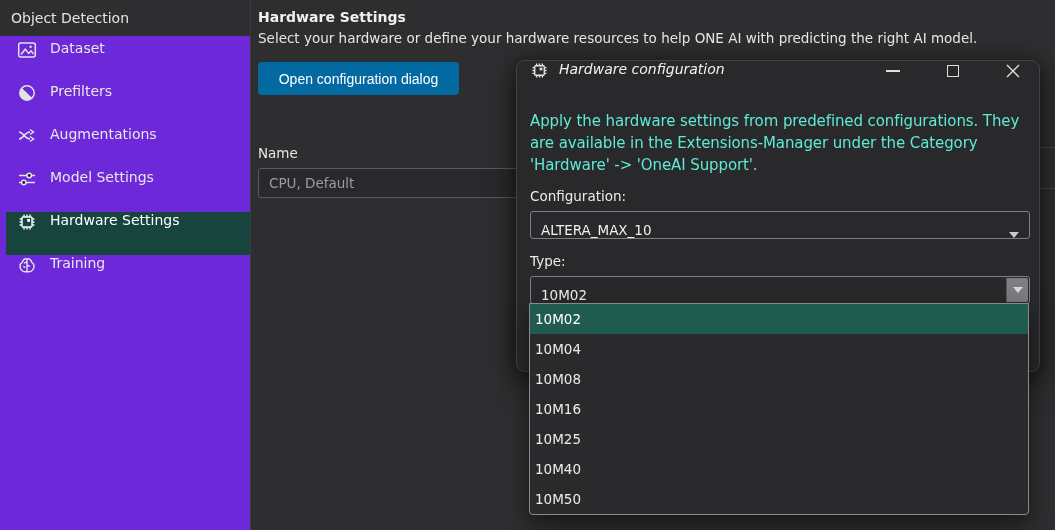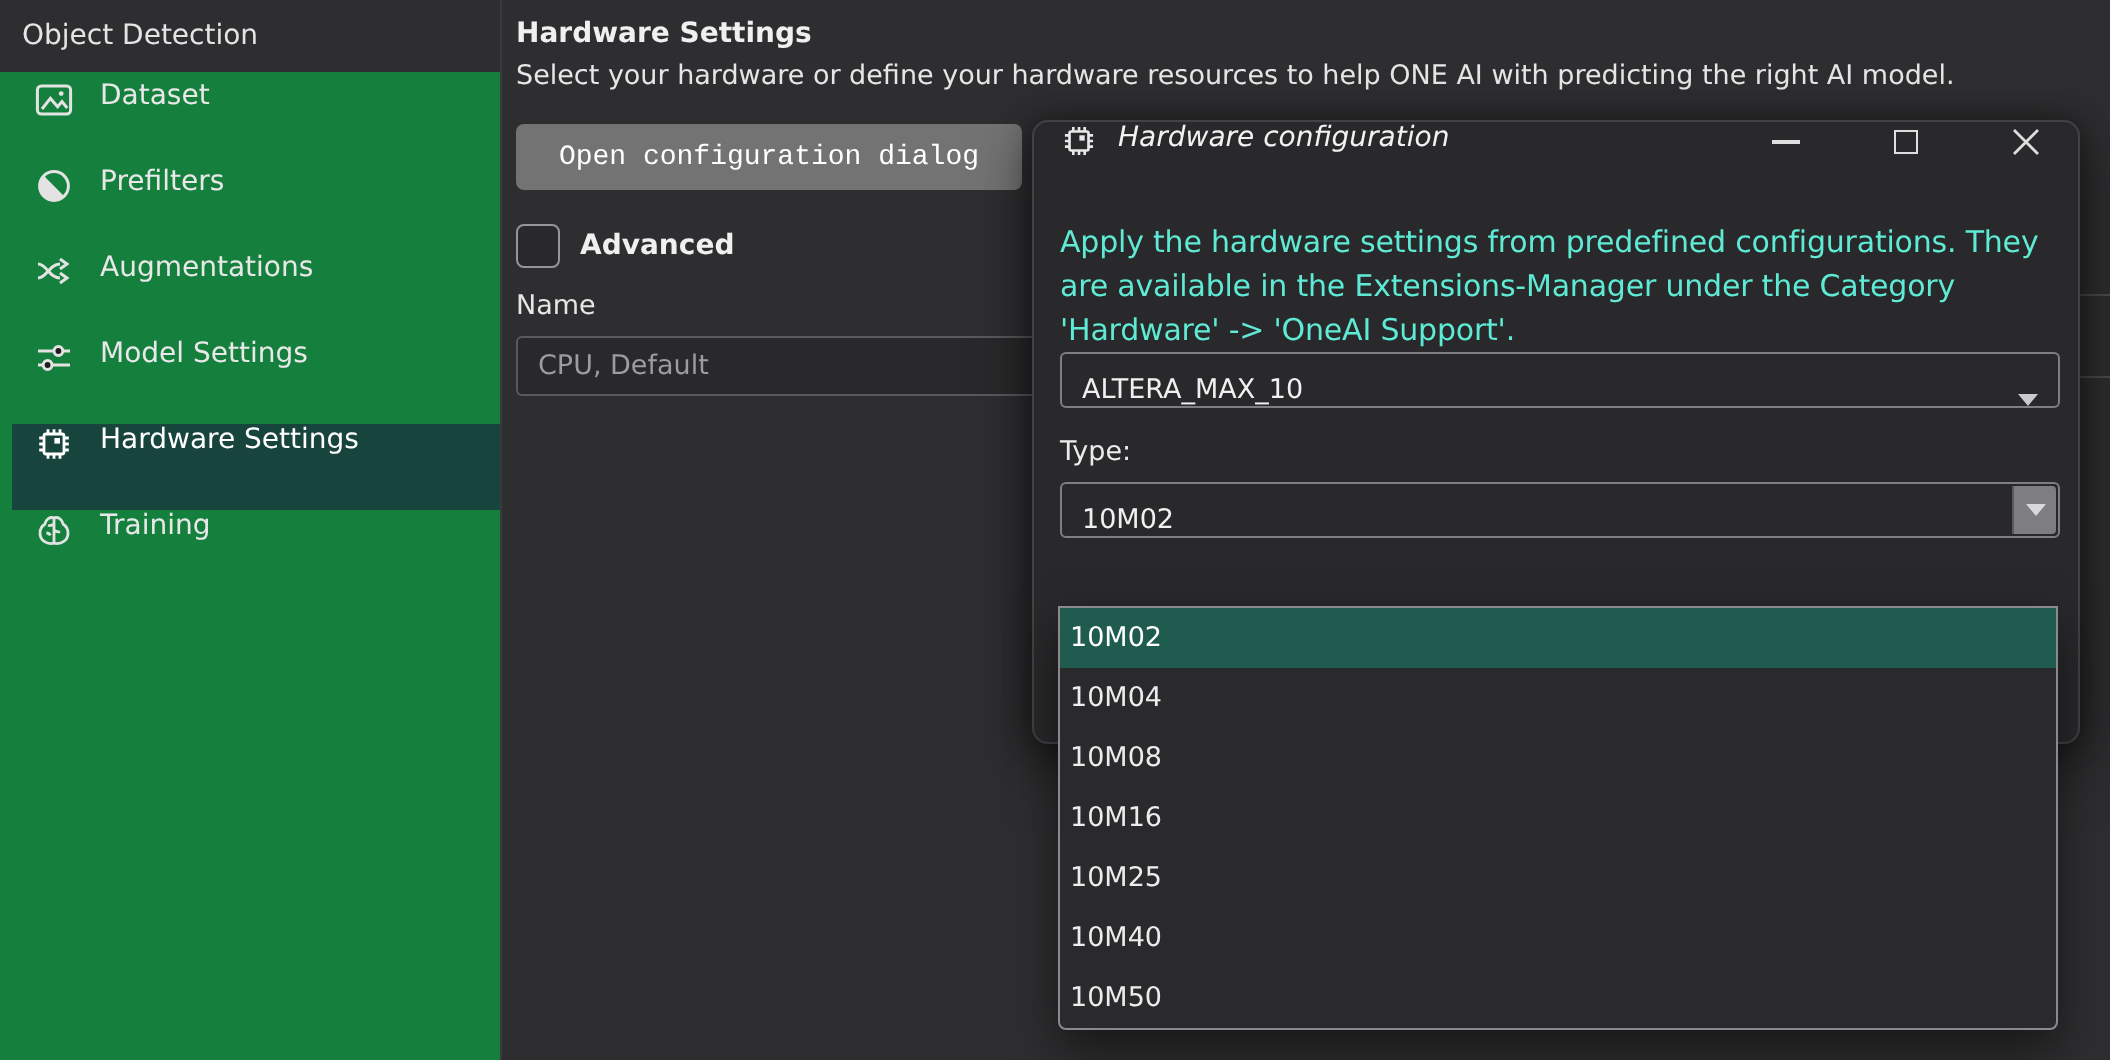--- a/index.html
+++ b/index.html
@@ -7,36 +7,36 @@
   body {
     position:relative; overflow:hidden;
     background:#2e2e30;
     font-family:"DejaVu Sans","Liberation Sans",sans-serif;
     color:#e8e8e8;
   }
   svg { display:block; }
 
   
   .sidebar { position:absolute; left:0; top:0; width:251px; height:530px;
-    background:#15803d; border-right:1px solid #3a3a3e; }
+    background:#6d28d9; border-right:1px solid #3a3a3e; }
   .sidebar-header { height:36px; background:#2e2e30; line-height:36px;
     padding-left:11px; font-size:14px; color:#e4e4e4; }
   .nav { margin-top:4px; }
   .nav-item { height:43px; display:flex; align-items:flex-start;
     padding-left:17px; gap:13px; font-size:14px; color:#e8e8e8; }
   .nav-item.selected { background:#17443C; margin-left:6px; padding-left:11px; color:#ffffff; }
   .nav-icon { width:20px; height:20px; flex:0 0 20px; }
 
   
   .main { position:absolute; left:251px; top:0; right:0; bottom:0; background:#2e2e30; }
   .main-title { position:absolute; left:7px; top:9px; font-size:14px; font-weight:bold; color:#f0f0f0; }
   .main-desc { position:absolute; left:7px; top:30px; font-size:13.5px; color:#e6e6e6; }
-  .primary-btn { position:absolute; left:7px; top:62px; width:253px; height:33px;
-    background:#737373; border:none; border-radius:4px; color:#ffffff; font-size:14px;
-    font-family:Liberation Mono, monospace; }
+  .primary-btn { position:absolute; left:7px; top:62px; width:201px; height:33px;
+    background:#0369a1; border:none; border-radius:4px; color:#ffffff; font-size:14px;
+    font-family:Liberation Sans, sans-serif; }
   .advanced-row { position:absolute; left:7px; top:112px; display:flex; align-items:center; gap:10px; }
   .checkbox { width:22px; height:22px; border:1px solid #96969a; border-radius:4px; background:#29292b; }
   .advanced-label { font-size:14px; font-weight:bold; color:#f0f0f0; }
   .name-label { position:absolute; left:7px; top:145px; font-size:13.5px; color:#e6e6e6; }
   .name-input { position:absolute; left:7px; top:168px; width:749px; height:30px;
     background:#29292b; border:1px solid #5a5a5e; border-radius:3px;
     color:#9c9ca0; font-size:13.5px; font-family:inherit; padding-left:10px; }
   .bg-sliver { position:absolute; left:788px; top:147px; width:280px; height:42px;
     border-top:1px solid #4a4a4e; border-bottom:1px solid #4a4a4e; }
 
@@ -148,24 +148,20 @@
 
   </div>
 </div>
 
 <div class="main">
   <div class="main-title">Hardware Settings</div>
   <div class="main-desc">Select your hardware or define your hardware resources to help ONE AI with predicting the right AI model.</div>
 
   <button class="primary-btn">Open configuration dialog</button>
 
-  <div class="advanced-row">
-    <div class="checkbox"></div>
-    <div class="advanced-label">Advanced</div>
-  </div>
 
   <div class="name-label">Name</div>
   <input class="name-input" type="text" value="CPU, Default" style="">
 
   <div class="bg-sliver"></div>
 </div>
 
 <div class="dialog-wrap">
   <div class="dialog">
 
@@ -189,20 +185,21 @@
           <svg viewBox="0 0 14 14" width="14" height="14" stroke="#dedede" stroke-width="1.4">
             <path d="M1 1l12 12M13 1L1 13" fill="none"></path>
           </svg>
         </span>
       </span>
     </div>
 
     <div class="dialog-body">
       <p class="dialog-desc">Apply the hardware settings from predefined configurations. They are available in the Extensions-Manager under the Category 'Hardware' -&gt; 'OneAI Support'.</p>
 
+      <div class="field-label">Configuration:</div>
       <div class="combobox">
         <span>ALTERA_MAX_10</span>
         <span class="combo-arrow"></span>
       </div>
 
       <div class="field-label second">Type:</div>
       <div class="combobox">
         <span>10M02</span>
         <span class="combo-btn">
           <span class="combo-arrow"></span>

